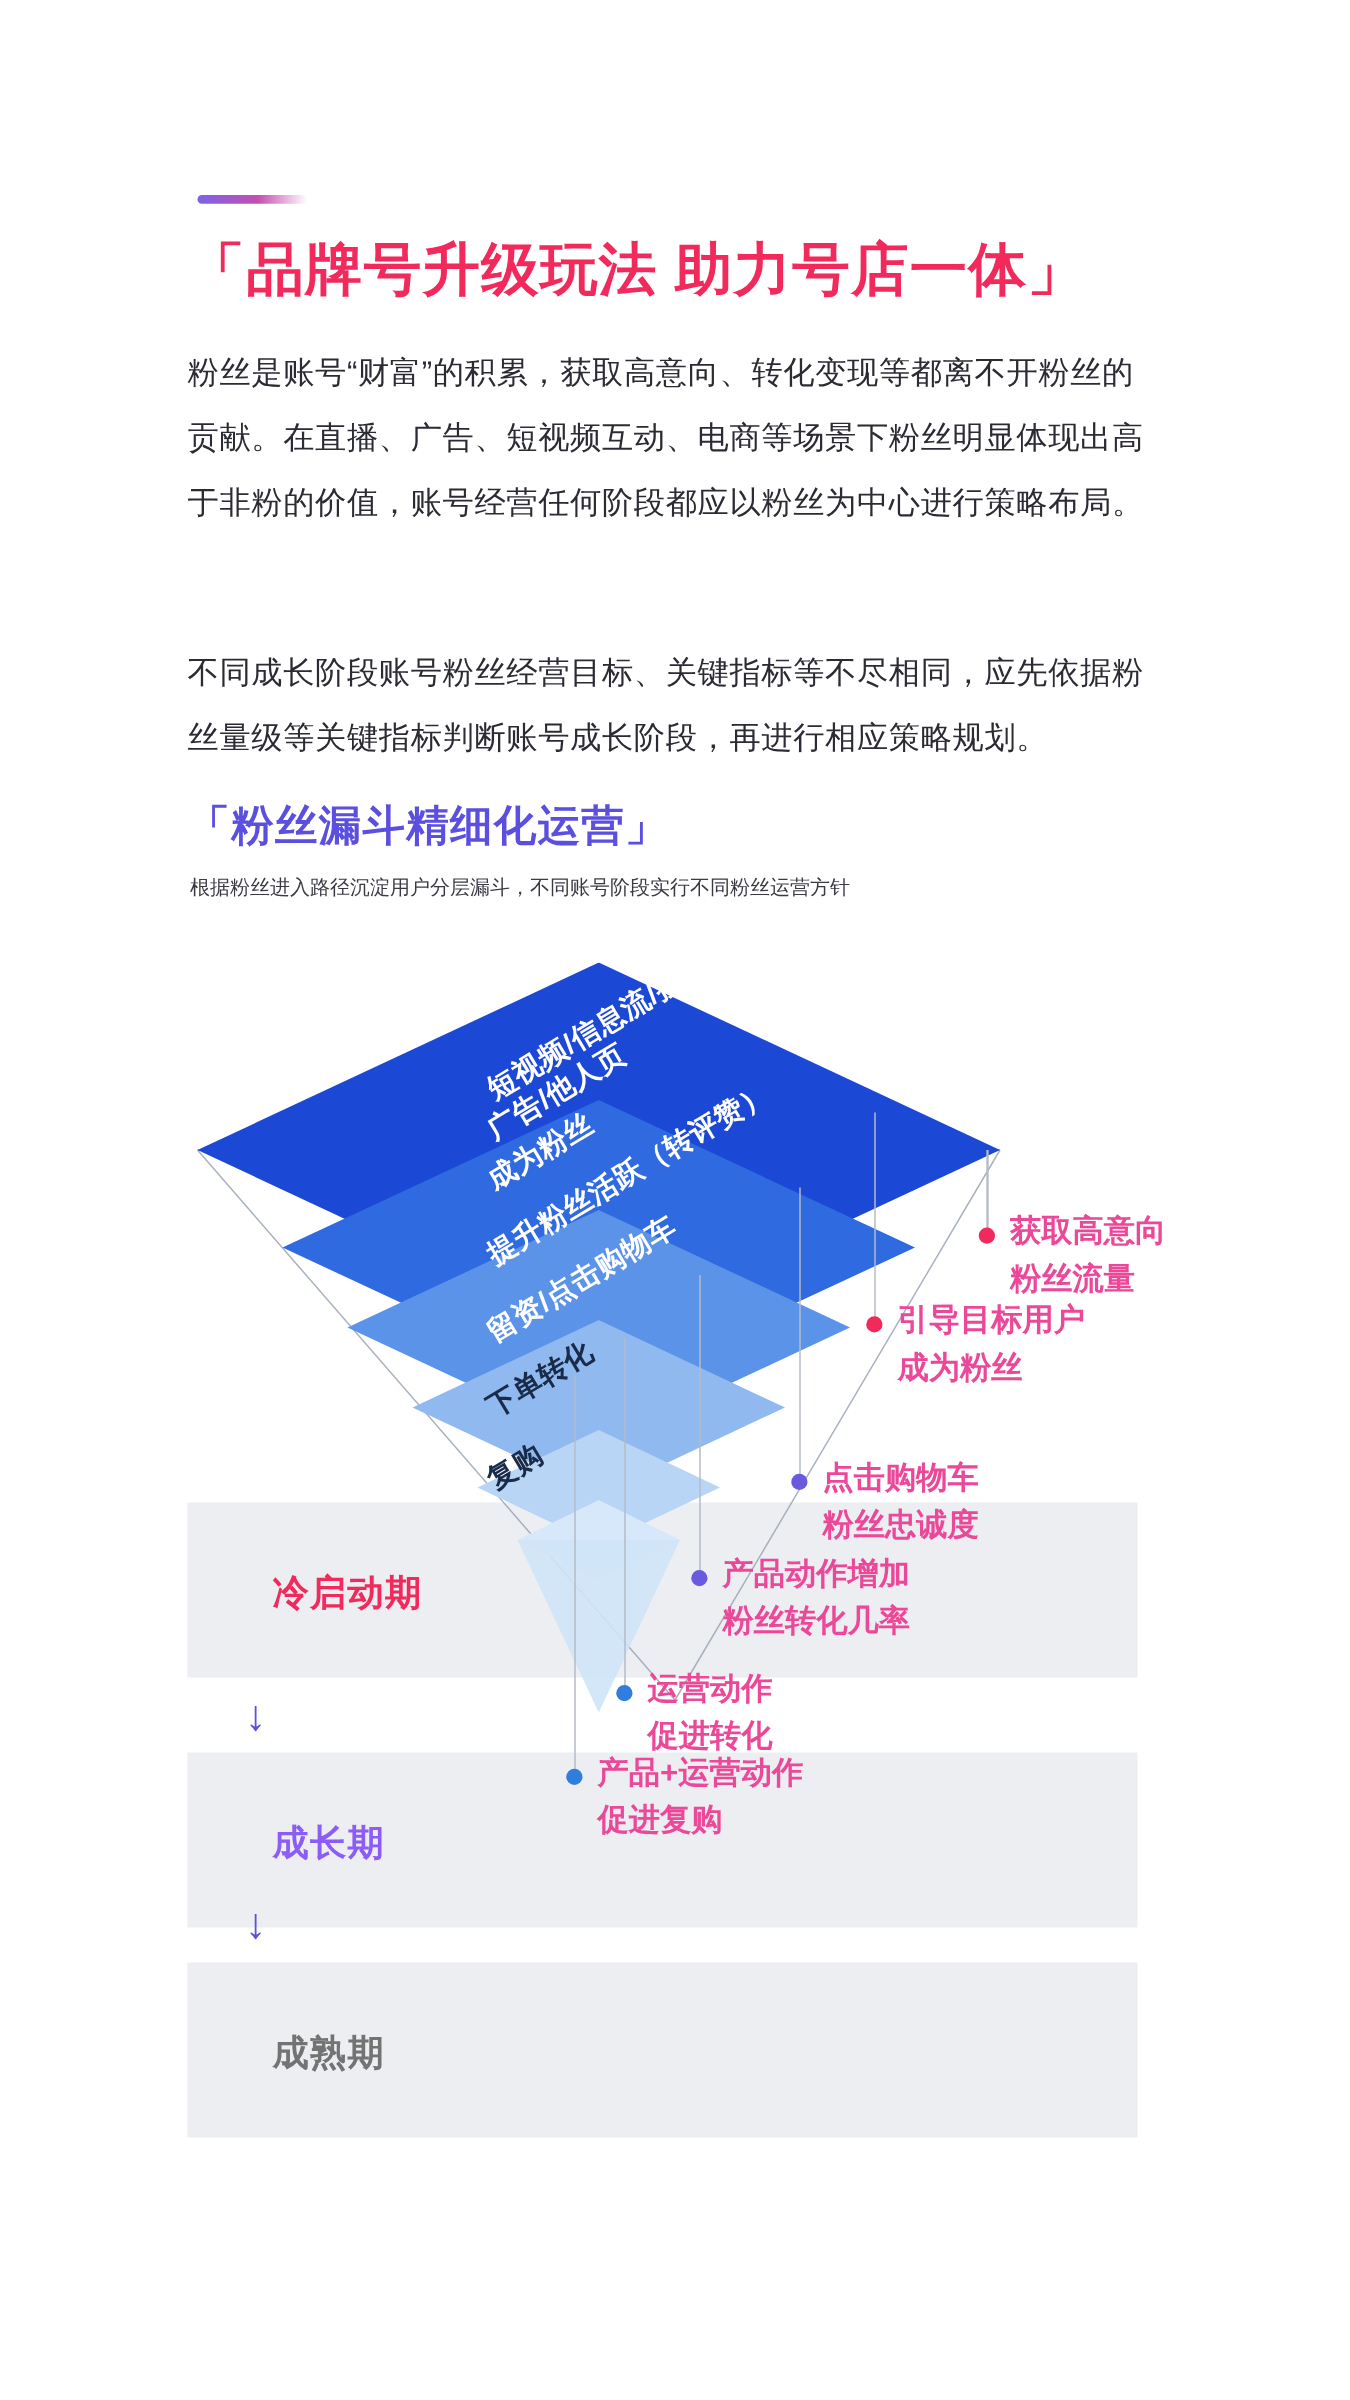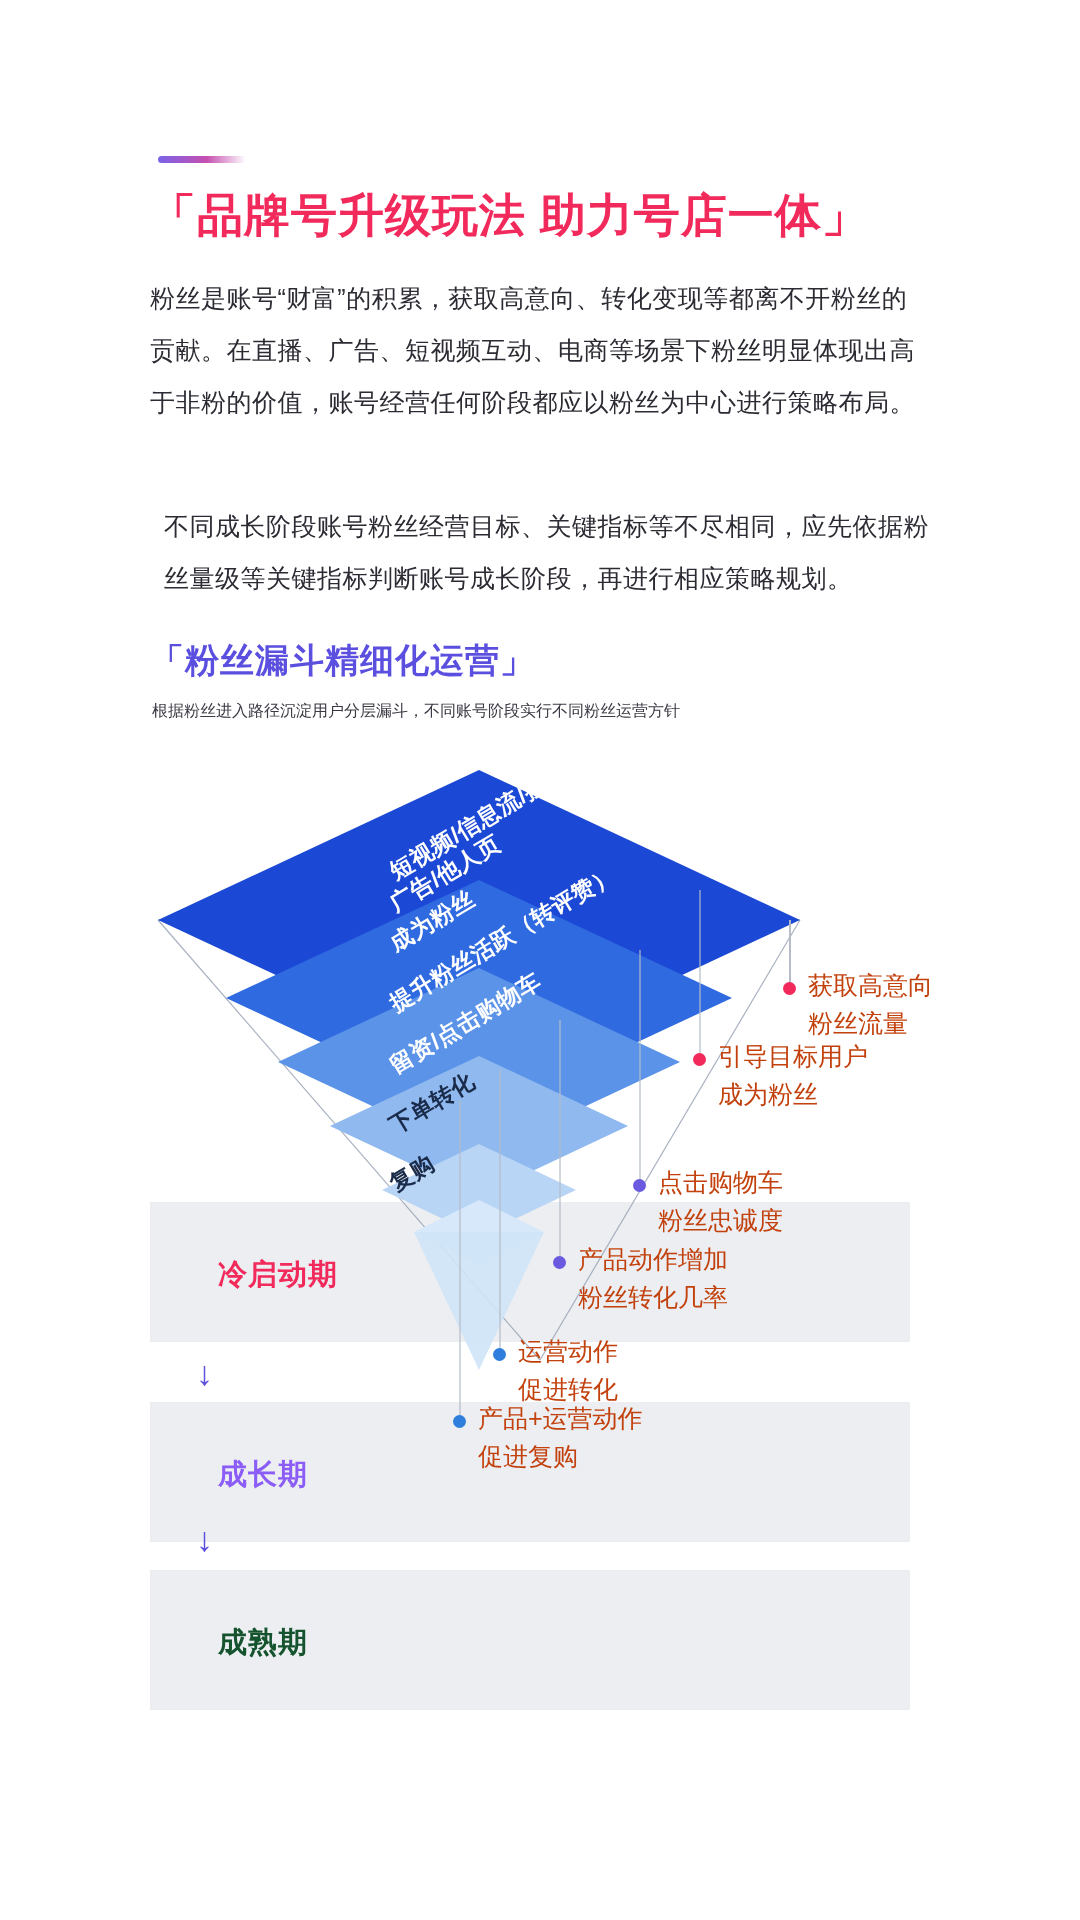--- a/index.html
+++ b/index.html
@@ -43,21 +43,21 @@
   .para {
     position: absolute;
     left: 150px;
     width: 782px;
     font-size: 25px;
     line-height: 52px;
     color: #2b2b33;
     letter-spacing: 0.5px;
   }
   .para1 { top: 272px; }
-  .para2 { top: 500px; margin-left: 14px; }
+  .para2 { top: 512px; }
 
   
   .section-title {
     position: absolute;
     left: 150px;
     top: 638px;
     font-size: 34px;
     font-weight: bold;
     color: #5b4fe0;
     letter-spacing: 1px;
@@ -96,21 +96,21 @@
   .band-label {
     position: absolute;
     left: 178px;
     font-size: 29px;
     font-weight: bold;
     letter-spacing: 1px;
     margin-left: 40px;
   }
   .band-label-cold   { top: 485px; color: #f2295b; }
   .band-label-grow   { top: 685px; color: #8b5cf6; }
-  .band-label-mature { top: 853px; color: #14532d; }
+  .band-label-mature { top: 853px; color: #737373; }
 
   .arrow-down {
     position: absolute;
     left: 196px;
     font-size: 34px;
     color: #5b4fe0;
     line-height: 1;
   }
   .arrow-1 { top: 586px; }
   .arrow-2 { top: 752px; }
@@ -134,22 +134,23 @@
     transform-origin: left center;
     letter-spacing: 0.5px;
   }
   .layer-label.dark { color: #1a2b4a; }
 
   
   .callout {
     position: absolute;
     font-size: 25px;
     line-height: 38px;
-    color: #c2410c;
+    color: #ec4899;
     white-space: pre-line;
+    font-weight: bold;
   }
   .dot {
     position: absolute;
     width: 13px;
     height: 13px;
     border-radius: 50%;
   }
 </style>
 </head>
 <body>

